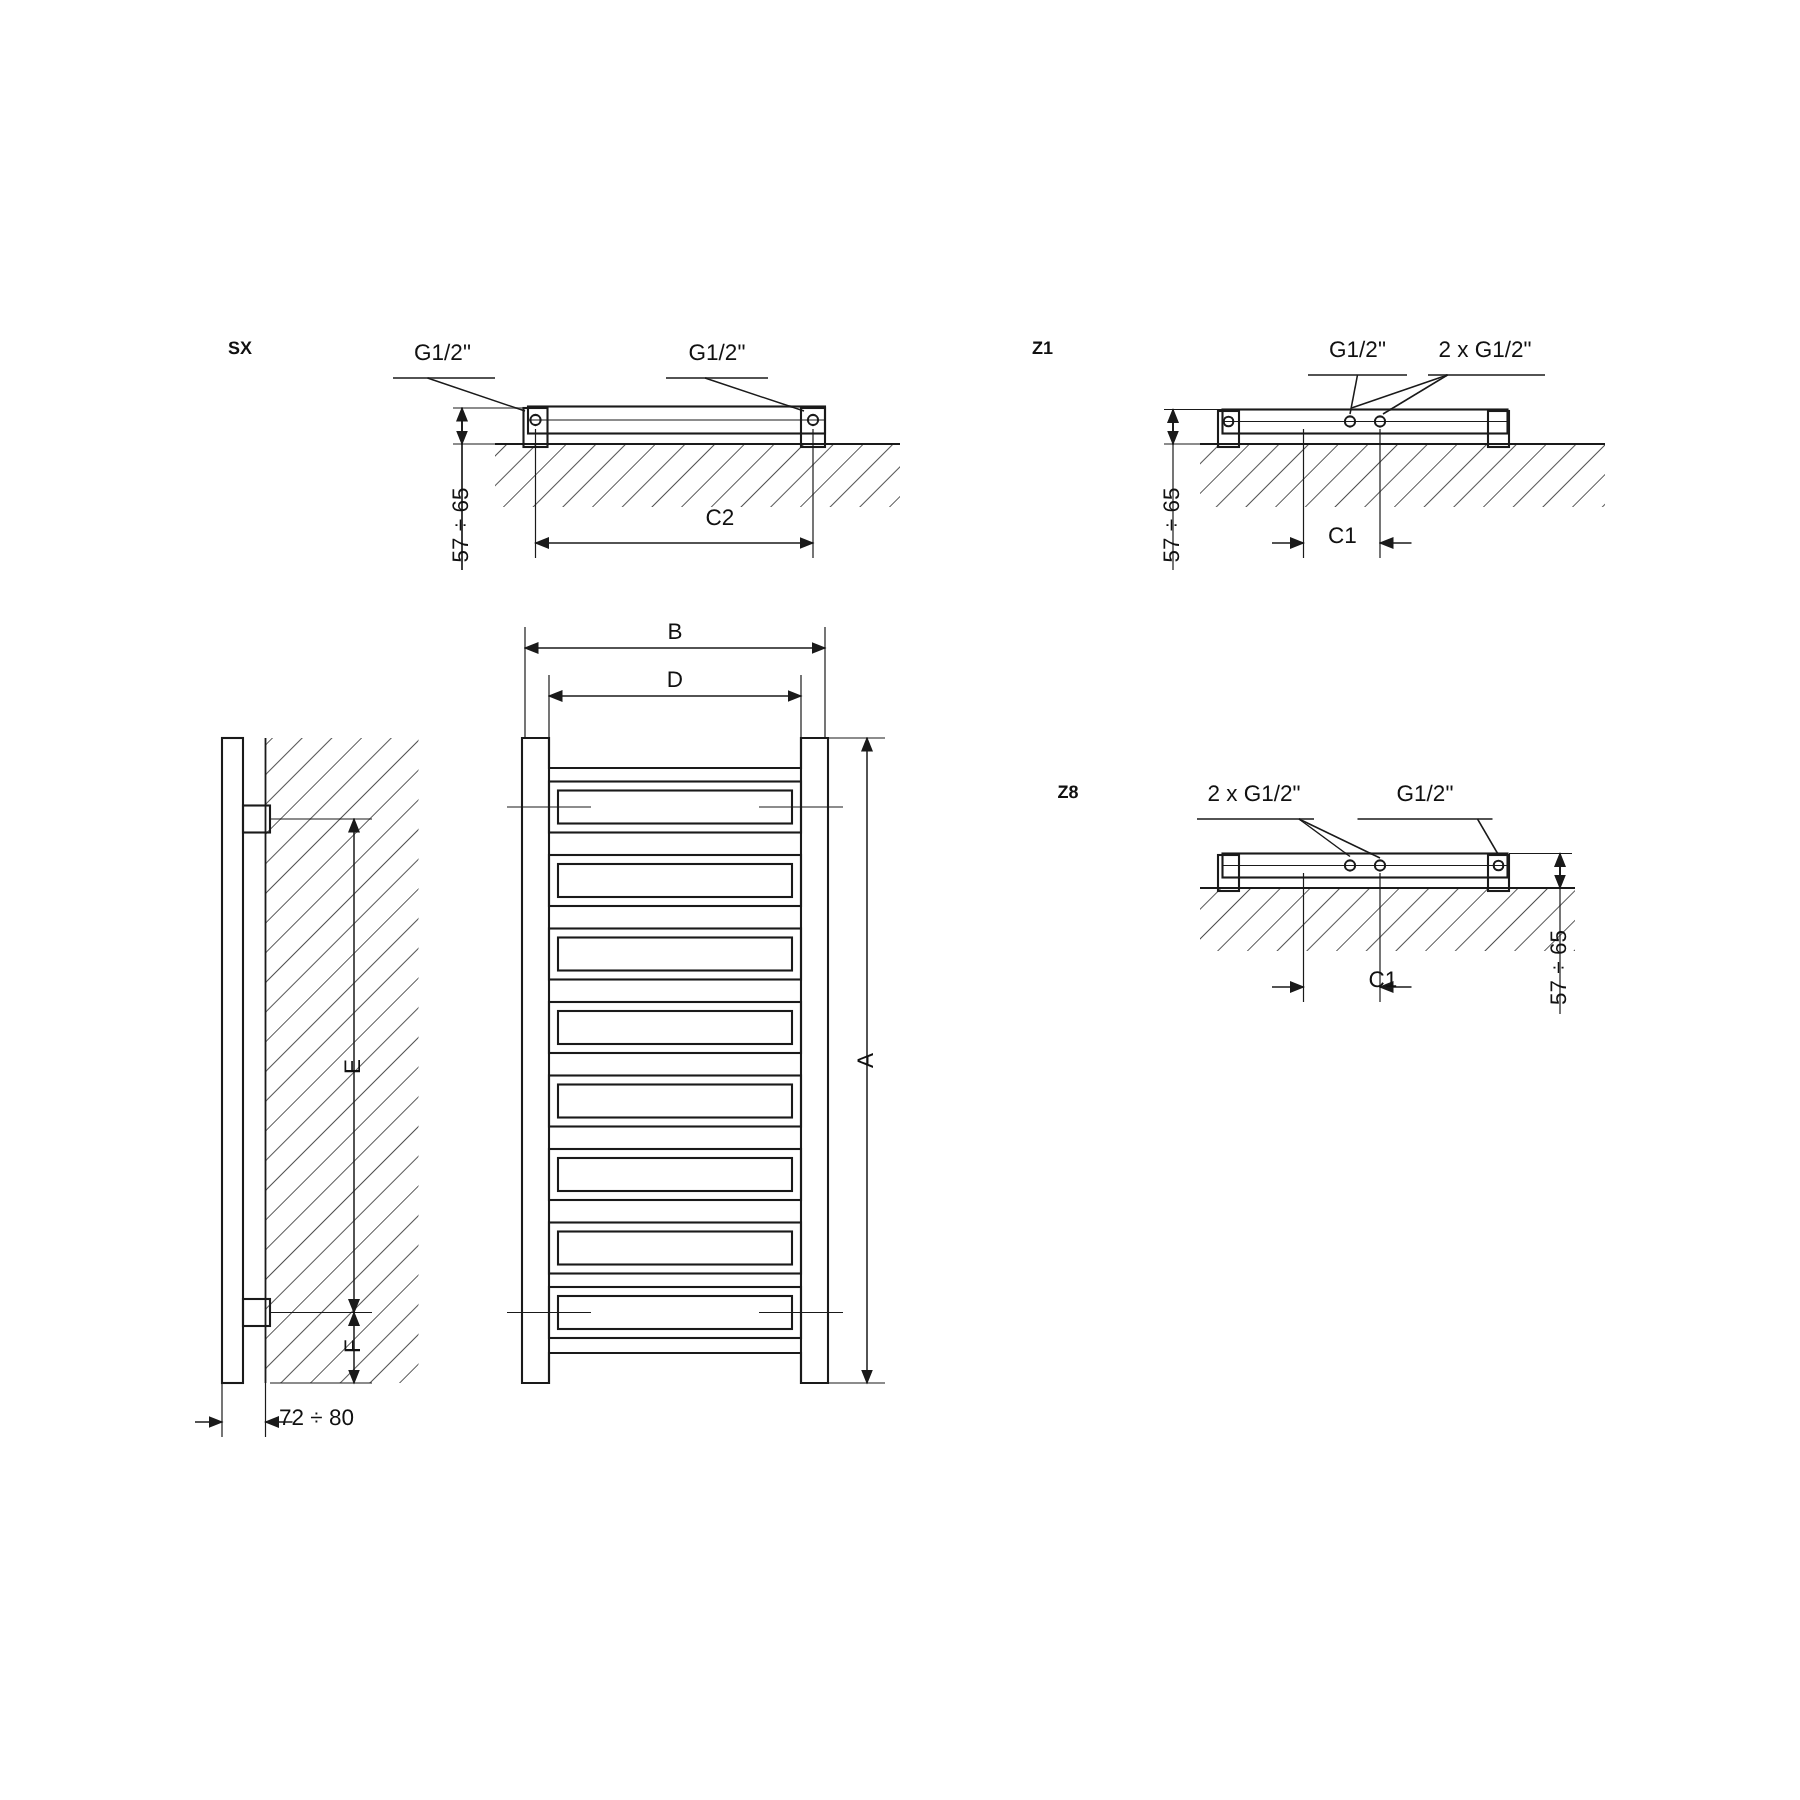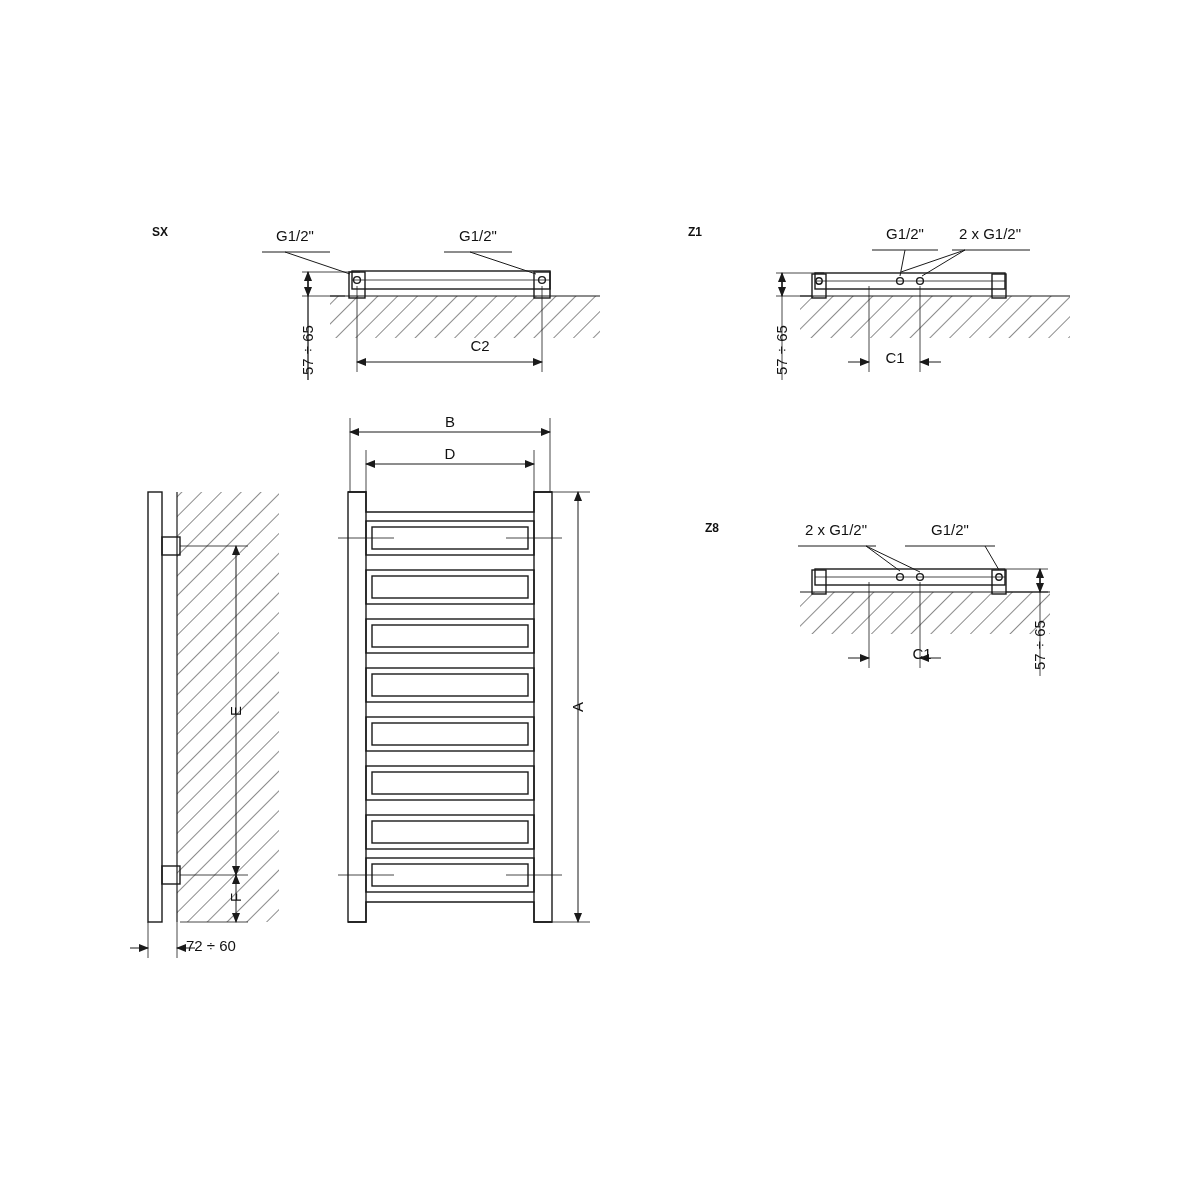--- a/index.html
+++ b/index.html
@@ -248,19 +248,19 @@
   <div class="lbl vert" style="left:774px; top:375px;">57 ÷ 65</div>
 
   <div class="lbl bold" style="left:705px; top:522px;text-align:right;">Z8</div>
   <div class="lbl center" style="left:836px; top:522px;">2 x G1/2"</div>
   <div class="lbl center" style="left:950px; top:522px;">G1/2"</div>
   <div class="lbl center" style="left:922px; top:646px;">C1</div>
   <div class="lbl vert" style="left:1032px; top:670px;">57 ÷ 65</div>
 
   <div class="lbl vert" style="left:228px; top:716px;">E</div>
   <div class="lbl vert" style="left:228px; top:902px;">F</div>
-  <div class="lbl" style="left:186px; top:938px;">72 ÷ 60</div>
+  <div class="lbl" style="left:186px; top:938px;">72 ÷ 80</div>
 
   <div class="lbl center" style="left:450px; top:414px;">B</div>
   <div class="lbl center" style="left:450px; top:446px;">D</div>
   <div class="lbl vert" style="left:570px; top:712px;">A</div>
 
 </div>
 
 </body></html>

